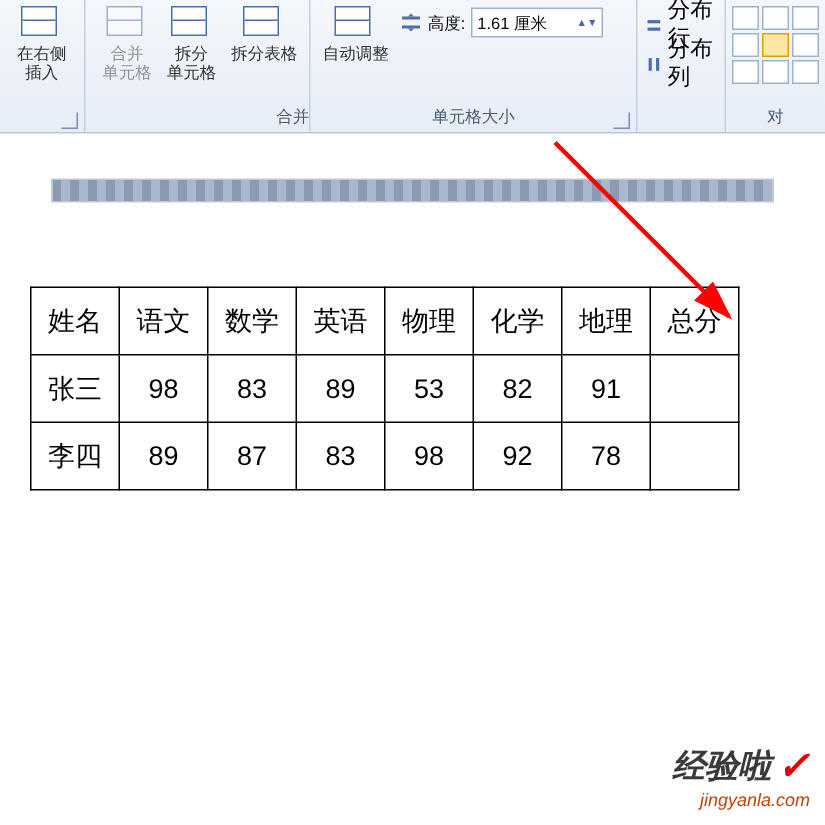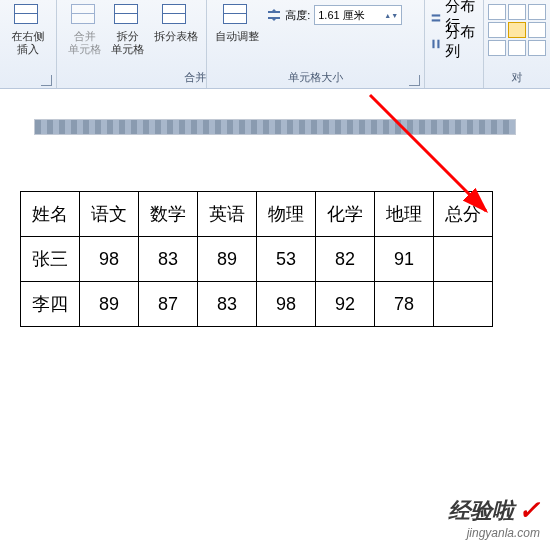--- a/index.html
+++ b/index.html
@@ -22,21 +22,21 @@
 .align-cell.sel{background:#ffe7a3;border-color:#d9a200;}
 .doc-area{position:relative;padding-top:30px;}
 .ruler-blob{height:14px;width:480px;margin:0 auto 12px auto;background:repeating-linear-gradient(90deg,#3d597c 0,#3d597c 6px,#6f88aa 6px,#6f88aa 12px);border:1px solid #9aa6b8;opacity:.6;}
 table.tbl{border-collapse:collapse;margin:56px 0 16px 20px;}
 table.tbl td,table.tbl th{border:1.5px solid #000;padding:10px 11px;font-size:18px;text-align:center;min-width:36px;font-weight:400;}
 table.tbl th{font-weight:400;}
 .arrow{position:absolute;top:0;left:0;pointer-events:none;}
 .watermark{position:absolute;right:10px;bottom:10px;text-align:right;}
 .watermark .brand{font-weight:800;font-style:italic;font-size:22px;color:#3a3a3a;display:flex;align-items:center;gap:4px;justify-content:flex-end;}
 .watermark .check{color:#e00000;font-size:26px;}
-.watermark .site{font-size:12px;color:#737373;font-style:italic;}
+.watermark .site{font-size:12px;color:#c2410c;font-style:italic;}
 </style>
 </head>
 <body>
 
 <div class="ribbon">
  <div style="display:flex;height:100%;">
 
   <div class="ribbon-group" style="width:56px;">
    <div class="group-body" style="justify-content:center;">
     <div class="btn">

